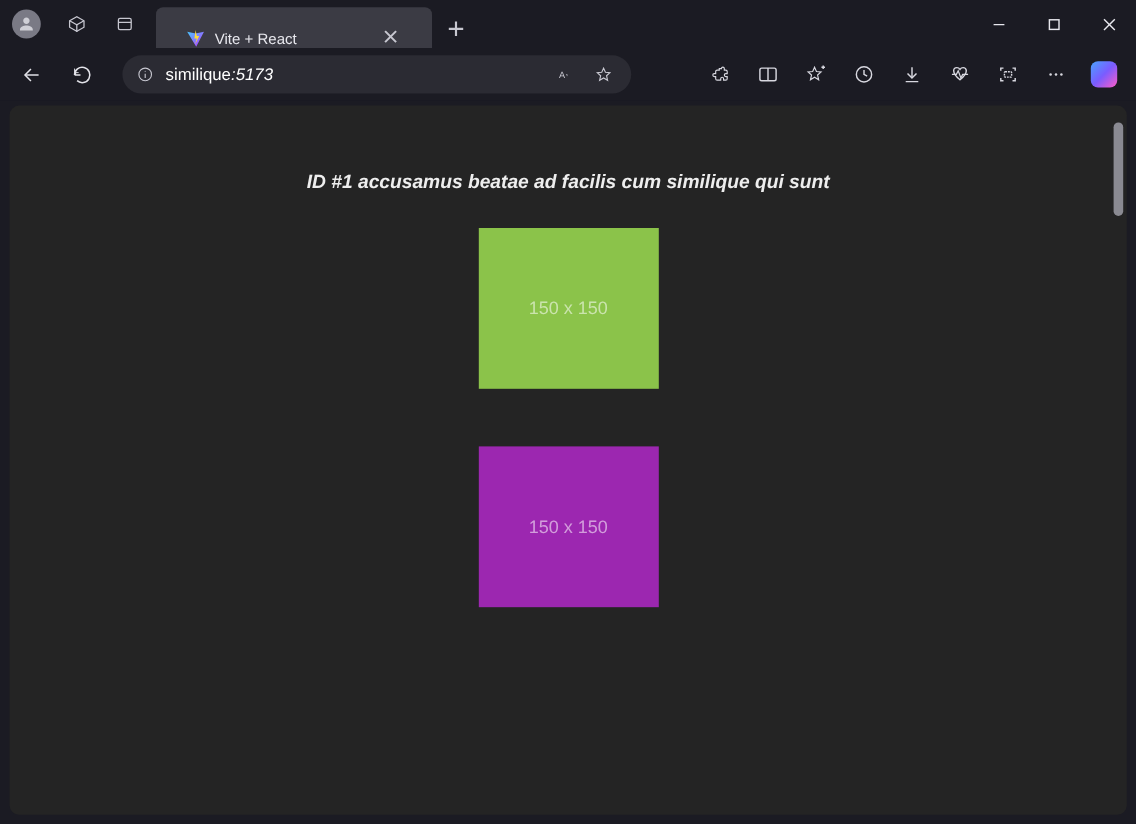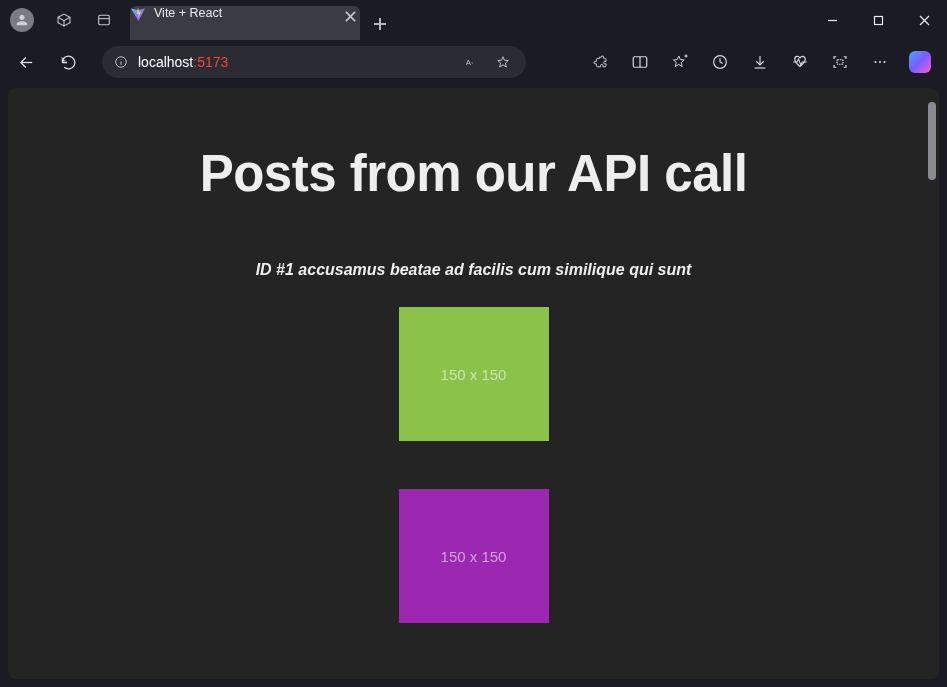--- a/index.html
+++ b/index.html
@@ -7,41 +7,41 @@
   
   
   .titlebar { height: 40px; background: #1b1b23; display: flex; align-items: center; }
   .titlebar-left { display: flex; align-items: center; gap: 4px; padding-left: 10px; }
   .avatar { width: 24px; height: 24px; border-radius: 50%; background: #7a7a85; display: flex; align-items: center; justify-content: center; margin-right: 8px; }
   .avatar svg { width: 16px; height: 16px; fill: #cfcfd6; }
   .tb-icon-btn { width: 36px; height: 36px; display: flex; align-items: center; justify-content: center; color: #c7c7d0; }
   .tb-icon-btn svg { width: 16px; height: 16px; stroke: currentColor; fill: none; stroke-width: 1.6; }
   
   .tabs { display: flex; align-items: flex-end; height: 40px; margin-left: 8px; }
-  .tab { height: 34px; background: #3b3b44; border-radius: 6px 6px 0 0; display: flex; align-items: flex-start; padding: 0 0; gap: 8px; min-width: 230px; color: #e8e8ee; font-size: 12.5px; position: relative; }
+  .tab { height: 34px; background: #3b3b44; border-radius: 6px 6px 0 0; display: flex; align-items: flex-end; padding: 0 25px; gap: 8px; min-width: 230px; color: #e8e8ee; font-size: 12.5px; position: relative; }
   .tab .favicon { width: 16px; height: 16px; display: flex; align-items: center; justify-content: center; }
   .tab .tab-close { width: 20px; height: 20px; display: flex; align-items: center; justify-content: center; margin-left: auto; color: #c7c7d0; }
   .tab .tab-close svg { width: 11px; height: 11px; stroke: currentColor; stroke-width: 1.8; }
   .new-tab-btn { width: 32px; height: 32px; display: flex; align-items: center; justify-content: center; color: #c7c7d0; margin-left: 4px; }
   .new-tab-btn svg { width: 14px; height: 14px; stroke: currentColor; stroke-width: 1.8; }
   
   .window-controls { margin-left: auto; display: flex; }
   .wc-btn { width: 46px; height: 32px; display: flex; align-items: center; justify-content: center; color: #e8e8ee; }
   .wc-btn svg { width: 11px; height: 11px; stroke: currentColor; fill: none; stroke-width: 1.2; }
   
   
   .toolbar { height: 44px; background: #1b1b23; display: flex; align-items: center; padding: 0 8px; gap: 6px; }
   .nav-btn { width: 36px; height: 36px; display: flex; align-items: center; justify-content: center; color: #e2e2e8; border-radius: 4px; }
   .nav-btn svg { width: 17px; height: 17px; stroke: currentColor; fill: none; stroke-width: 1.8; }
   
   .addr-bar { flex: 0 0 424px; height: 32px; background: #2b2b33; border-radius: 16px; display: flex; align-items: center; padding: 0 10px; gap: 8px; margin-left: 10px; margin-right: 6px; }
   .addr-icon { width: 18px; height: 18px; display: flex; align-items: center; justify-content: center; color: #c7c7d0; }
   .addr-icon svg { width: 14px; height: 14px; stroke: currentColor; fill: none; stroke-width: 1.6; }
   .addr-text { flex: 1; color: #ffffff; font-size: 14px; }
-  .addr-text .dim { color: #ef4444; }
+  .addr-text .dim { color: #ffffff; font-style: italic; }
   .addr-right { display: flex; gap: 6px; margin-left: auto; }
   .addr-right .addr-icon { width: 26px; height: 26px; }
   
   .toolbar-right { display: flex; align-items: center; gap: 2px; margin-left: auto; }
   .tool-btn { width: 38px; height: 36px; display: flex; align-items: center; justify-content: center; color: #d8d8e0; }
   .tool-btn svg { width: 18px; height: 18px; stroke: currentColor; fill: none; stroke-width: 1.6; }
   .copilot { width: 22px; height: 22px; border-radius: 6px; background: linear-gradient(135deg,#4aa3ff,#7a5cff 50%,#ff5cc7); }
   
   
   .viewport-wrap { position: relative; background: #1b1b23; height: calc(687px - 84px); padding: 4px 8px 8px 8px; }
@@ -144,21 +144,21 @@
 
   <div class="addr-bar">
     <span class="addr-icon">
       <svg viewBox="0 0 24 24">
           <circle cx="12" cy="12" r="9"></circle>
           <line x1="12" y1="11" x2="12" y2="17"></line>
           <circle cx="12" cy="7.5" r="0.8" fill="currentColor" stroke="none"></circle>
         </svg>
     </span>
     <span class="addr-text">
-      <span>localhost</span><span class="dim">:5173</span>
+      <span>similique</span><span class="dim">:5173</span>
     </span>
     <span class="addr-right">
       <span class="addr-icon">
           <svg viewBox="0 0 24 24">
             <text x="3" y="17" font-size="13" fill="currentColor" stroke="none" font-family="Arial">A</text>
             <text x="13" y="13" font-size="8" fill="currentColor" stroke="none">ﮩ</text>
           </svg>
         </span>
       <span class="addr-icon">
           <svg viewBox="0 0 24 24">
@@ -221,21 +221,20 @@
       </div>
     <div class="tool-btn">
         <div class="copilot"></div>
       </div>
   </div>
 </div>
 
 <div class="viewport-wrap">
   <div class="viewport">
     <div class="page">
-      <h1>Posts from our API call</h1>
       <div class="post">
         <h2>ID #1 accusamus beatae ad facilis cum similique qui sunt</h2>
         <div class="thumb" style="background:#8bc34a">150 x 150</div>
       </div>
       <div class="post">
         <div class="thumb" style="background:#9c27b0">150 x 150</div>
       </div>
     </div>
     <div class="scrollbar-track">
       <div class="scrollbar-thumb"></div>

